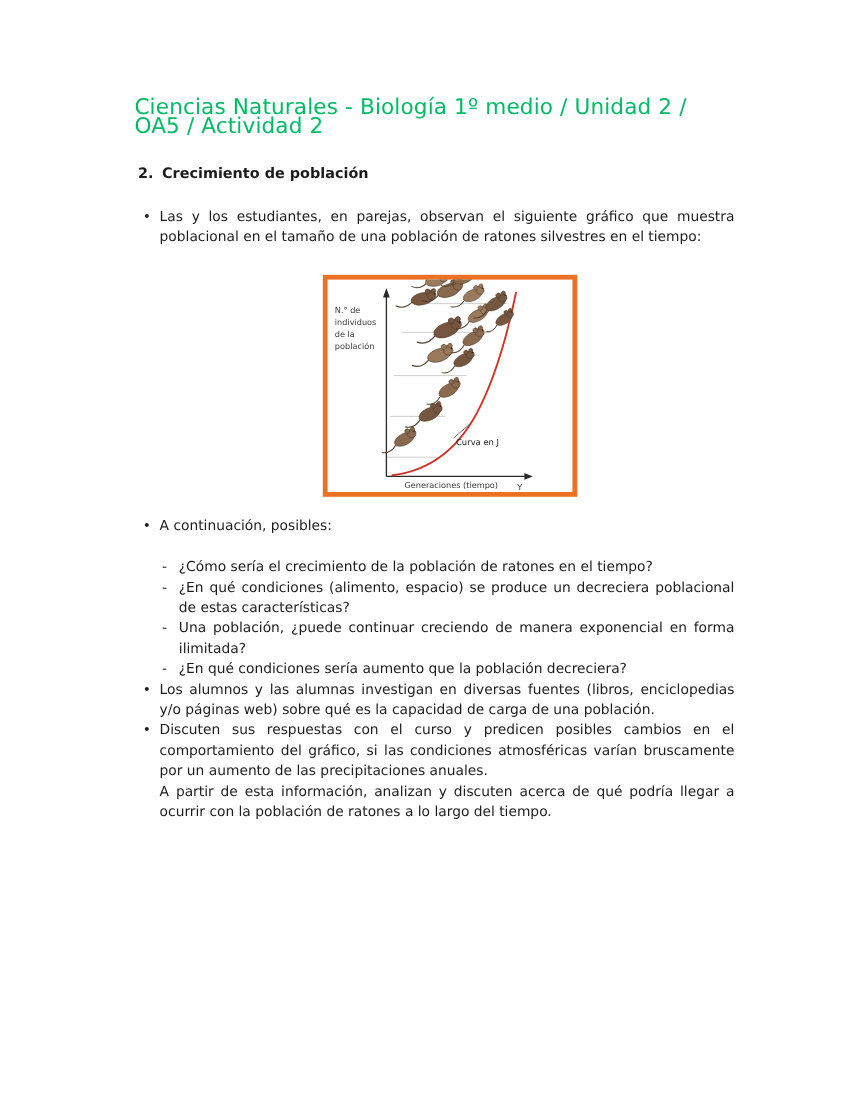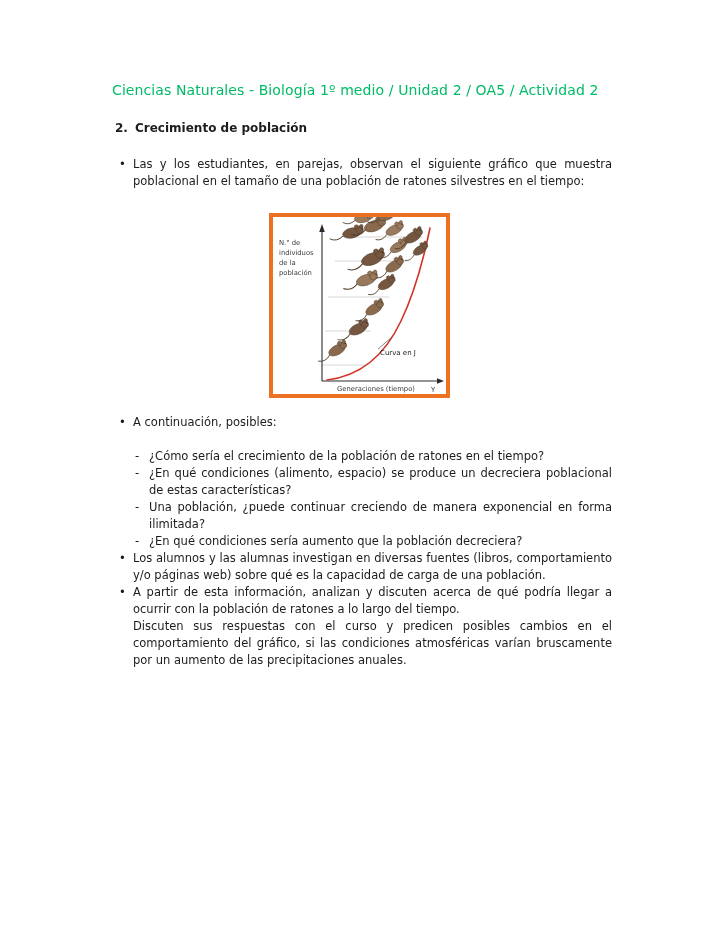--- a/index.html
+++ b/index.html
@@ -9,40 +9,40 @@
     --text:#1c1c1c;
   }
   *{box-sizing:border-box;}
   html,body{margin:0;padding:0;}
   body{
     width:720px;height:932px;overflow:hidden;background:#ffffff;
     font-family:"DejaVu Sans",sans-serif;color:var(--text);
   }
   .page{padding:82px 108px 0 112px;}
   .doc-header{
-    color:var(--green);font-size:14px;line-height:16px;letter-spacing:0.1px;
+    color:var(--green);font-size:18px;line-height:16px;letter-spacing:0.1px;
   }
   .section-heading{
     display:flex;margin-top:23px;font-size:12px;font-weight:bold;line-height:15px;
   }
   .section-heading .num{width:23px;flex:none;padding-left:3px;}
   .bullet-item{
     display:flex;font-size:11.5px;line-height:17px;
   }
   .bullet-item .marker{width:21px;flex:none;padding-left:7px;}
   .bullet-item .bullet-text{flex:1;text-align:justify;}
   .mt20{margin-top:20px;}
   .mt16{margin-top:16px;}
   .sub-list{margin-top:17px;}
   .dash-item{display:flex;font-size:11.5px;line-height:17px;}
   .dash-item .dash-marker{width:16px;flex:none;margin-left:21px;padding-left:2px;}
   .dash-item .dash-text{flex:1;text-align:justify;}
   .figure{
     margin:23px 0 0 157px;
-    width:181px;height:185px;
+    width:212px;height:185px;
     border:4px solid var(--orange);
     background:#ffffff;
   }
   .figure svg{display:block;}
   .axis{stroke:#2a2a2a;stroke-width:1.1;fill:none;}
   .arrowhead{fill:#2a2a2a;stroke:none;}
   .platform{stroke:#c6c6c6;stroke-width:0.7;fill:none;}
   .jcurve{stroke:var(--curve-red);stroke-width:1.6;fill:none;stroke-linecap:round;}
   .leader{stroke:#555;stroke-width:0.7;fill:none;}
   .fig-label{fill:#3a3a3a;font-family:"DejaVu Sans",sans-serif;font-size:6.8px;}
@@ -144,24 +144,24 @@
       <div class="dash-text">Una población, ¿puede continuar creciendo de manera exponencial en forma ilimitada?</div>
     </div>
     <div class="dash-item">
       <span class="dash-marker">-</span>
       <div class="dash-text">¿En qué condiciones sería aumento que la población decreciera?</div>
     </div>
   </div>
 
   <div class="bullet-item">
     <span class="marker">•</span>
-    <div class="bullet-text">Los alumnos y las alumnas investigan en diversas fuentes (libros, comportamiento y/o páginas web) sobre qué es la capacidad de carga de una población.</div>
+    <div class="bullet-text">Los alumnos y las alumnas investigan en diversas fuentes (libros, enciclopedias y/o páginas web) sobre qué es la capacidad de carga de una población.</div>
   </div>
 
   <div class="bullet-item">
     <span class="marker">•</span>
     <div class="bullet-text">
+      <div>Discuten sus respuestas con el curso y predicen posibles cambios en el comportamiento del gráfico, si las condiciones atmosféricas varían bruscamente por un aumento de las precipitaciones anuales.</div>
       <div>A partir de esta información, analizan y discuten acerca de qué podría llegar a ocurrir con la población de ratones a lo largo del tiempo.</div>
-      <div>Discuten sus respuestas con el curso y predicen posibles cambios en el comportamiento del gráfico, si las condiciones atmosféricas varían bruscamente por un aumento de las precipitaciones anuales.</div>
     </div>
   </div>
 
 </div>
 
 </body></html>

